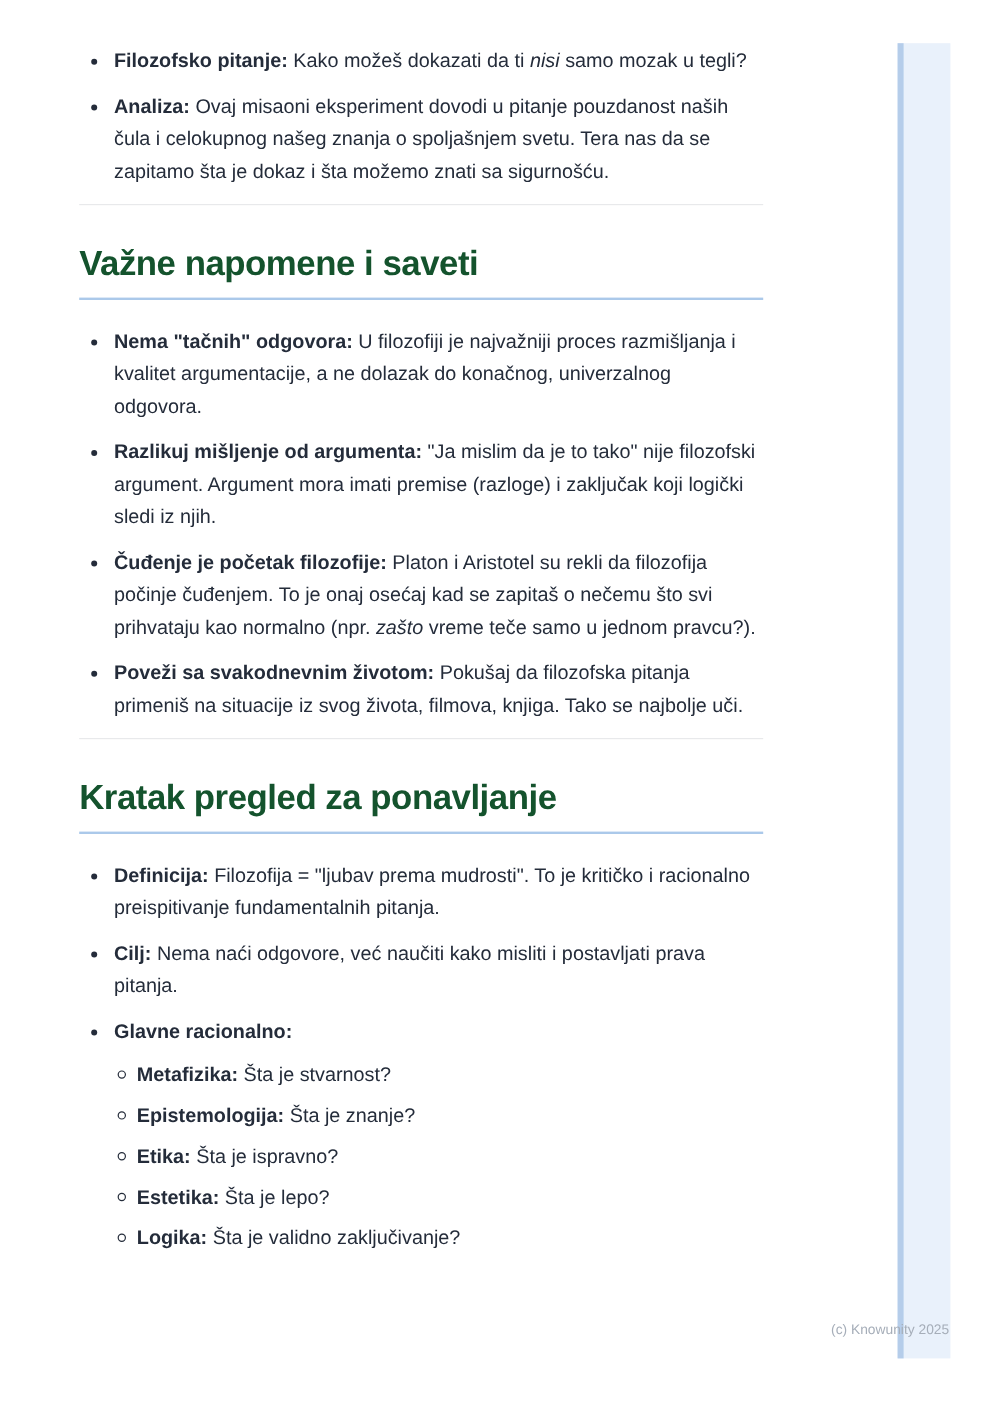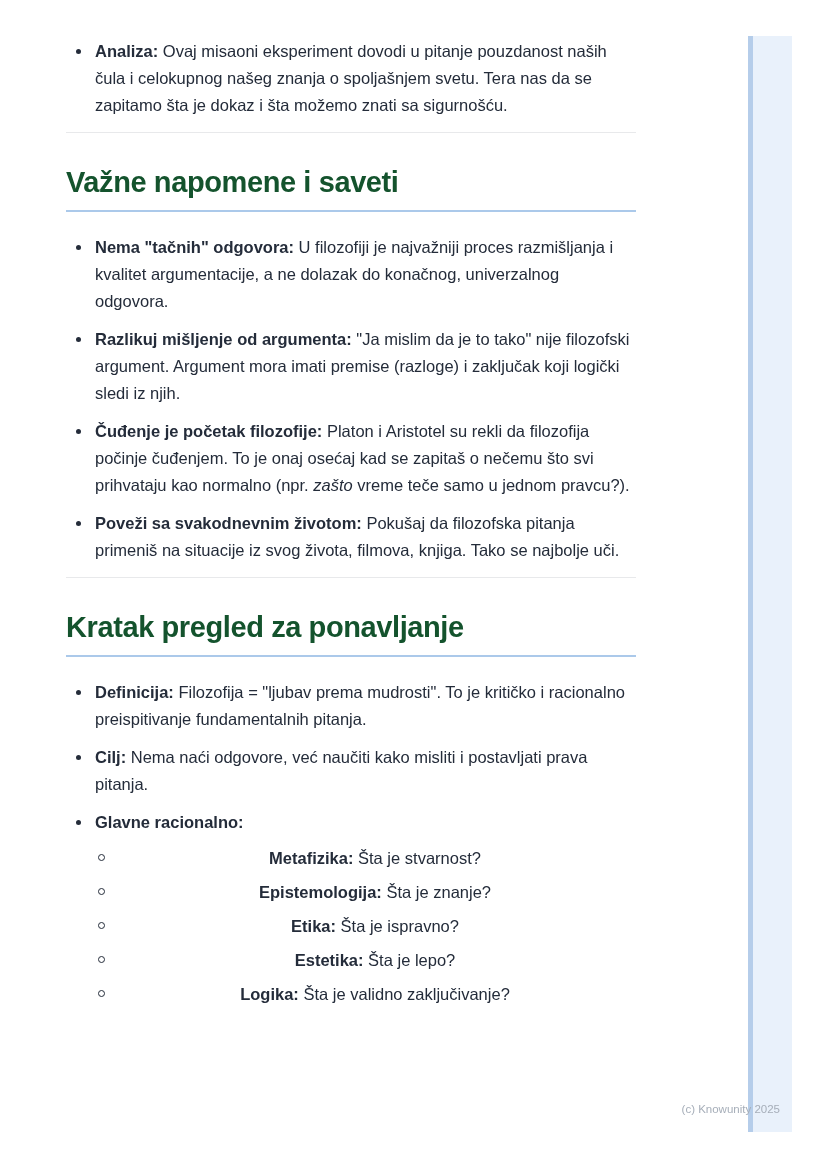--- a/index.html
+++ b/index.html
@@ -11,21 +11,21 @@
   .content {
     position:absolute; left:66px; top:0; width:570px;
     color:#242c3a; font-size:16.5px; line-height:27px;
   }
   ul { list-style:none; margin:0; padding:0; }
   ul.main > li { position:relative; padding-left:29px; margin-bottom:11px; }
   ul.main > li::before {
     content:""; position:absolute; left:10px; top:11px;
     width:5px; height:5px; border-radius:50%; background:#242c3a;
   }
-  ul.sub { margin-top:9px;text-align:center; }
+  ul.sub { margin-top:9px; }
   ul.sub > li { position:relative; padding-left:19px; margin-bottom:7px; }
   ul.sub > li::before {
     content:""; position:absolute; left:3px; top:9px;
     width:5px; height:5px; border-radius:50%;
     border:1.5px solid #242c3a; background:transparent;
   }
   .b { font-weight:bold; }
   .i { font-style:italic; }
   .intro { margin-top:38px; }
   hr.divider {
@@ -35,30 +35,31 @@
     color:#14532d; font-size:29px; line-height:36px; font-weight:bold;
     margin:31px 0 0 0; padding-bottom:10px;
     border-bottom:2px solid #abc9ea; letter-spacing:-0.4px;
   }
   section ul.main.section-list { margin-top:22px; }
   .side-strip {
     position:absolute; left:748px; top:36px; width:39px; height:1096px;
     background:#e9f1fb; border-left:5px solid #b5cdea; z-index:1;
   }
   .footer {
-    position:absolute; top:1102px; right:48px; z-index:2;
+    position:absolute; top:1102px; right:37px; z-index:2;
     font-size:11.5px; line-height:14px; color:#a6aeb9;
   }
 </style>
 </head>
 <body>
 
 <div class="content">
 
   <ul class="main intro">
+      <li><span class="b">Filozofsko pitanje: </span><span class="">Kako možeš dokazati da ti </span><span class="i">nisi</span><span class=""> samo mozak u tegli?</span></li>
       <li><span class="b">Analiza: </span><span class="">Ovaj misaoni eksperiment dovodi u pitanje pouzdanost naših čula i celokupnog našeg znanja o spoljašnjem svetu. Tera nas da se zapitamo šta je dokaz i šta možemo znati sa sigurnošću.</span></li>
     </ul>
 
   <section>
     <hr class="divider">
     <h2 class="section-title">Važne napomene i saveti</h2>
     <ul class="main section-list">
         <li><span class="b">Nema "tačnih" odgovora: </span><span class="">U filozofiji je najvažniji proces razmišljanja i kvalitet argumentacije, a ne dolazak do konačnog, univerzalnog odgovora.</span></li>
         <li><span class="b">Razlikuj mišljenje od argumenta: </span><span class="">"Ja mislim da je to tako" nije filozofski argument. Argument mora imati premise (razloge) i zaključak koji logički sledi iz njih.</span></li>
         <li><span class="b">Čuđenje je početak filozofije: </span><span class="">Platon i Aristotel su rekli da filozofija počinje čuđenjem. To je onaj osećaj kad se zapitaš o nečemu što svi prihvataju kao normalno (npr. </span><span class="i">zašto</span><span class=""> vreme teče samo u jednom pravcu?).</span></li>

